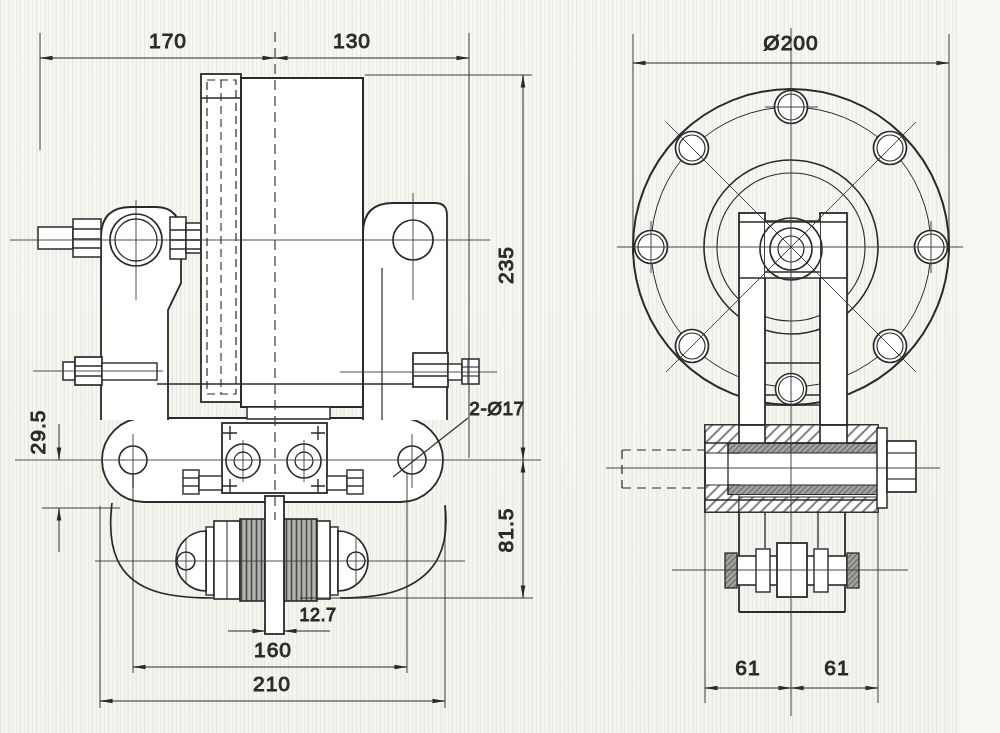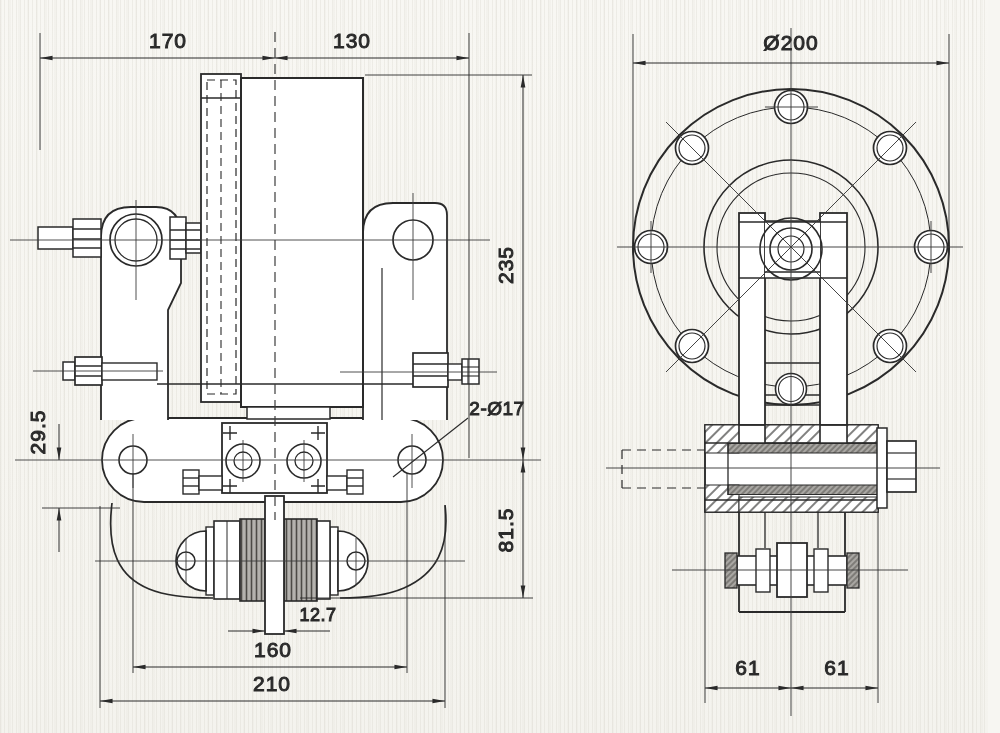--- a/index.html
+++ b/index.html
@@ -8,21 +8,20 @@
     font-family:"Liberation Sans", sans-serif;
     background:#f7f6f2;
     overflow:hidden;
   }
   .sheet{
     position:relative;width:960px;height:733px;
     background:
       repeating-linear-gradient(90deg, rgba(213,210,200,.30) 0 1px, rgba(0,0,0,0) 1px 4px),
       repeating-linear-gradient(90deg, rgba(228,226,218,.25) 0 2px, rgba(0,0,0,0) 2px 9px),
       linear-gradient(180deg,#f8f7f3 0%,#f6f5f0 60%,#f4f3ee 100%);
-    padding-left: 28px;
   }
   svg{position:absolute;left:0;top:0;}
   text{fill:#2a2a2a;}
   .dimtext{font-size:21px;letter-spacing:1px;}
   .dimtext-sm{font-size:18px;letter-spacing:.5px;}
   .callout{font-size:19px;letter-spacing:.5px;}
 </style>
 </head>
 <body>
 

